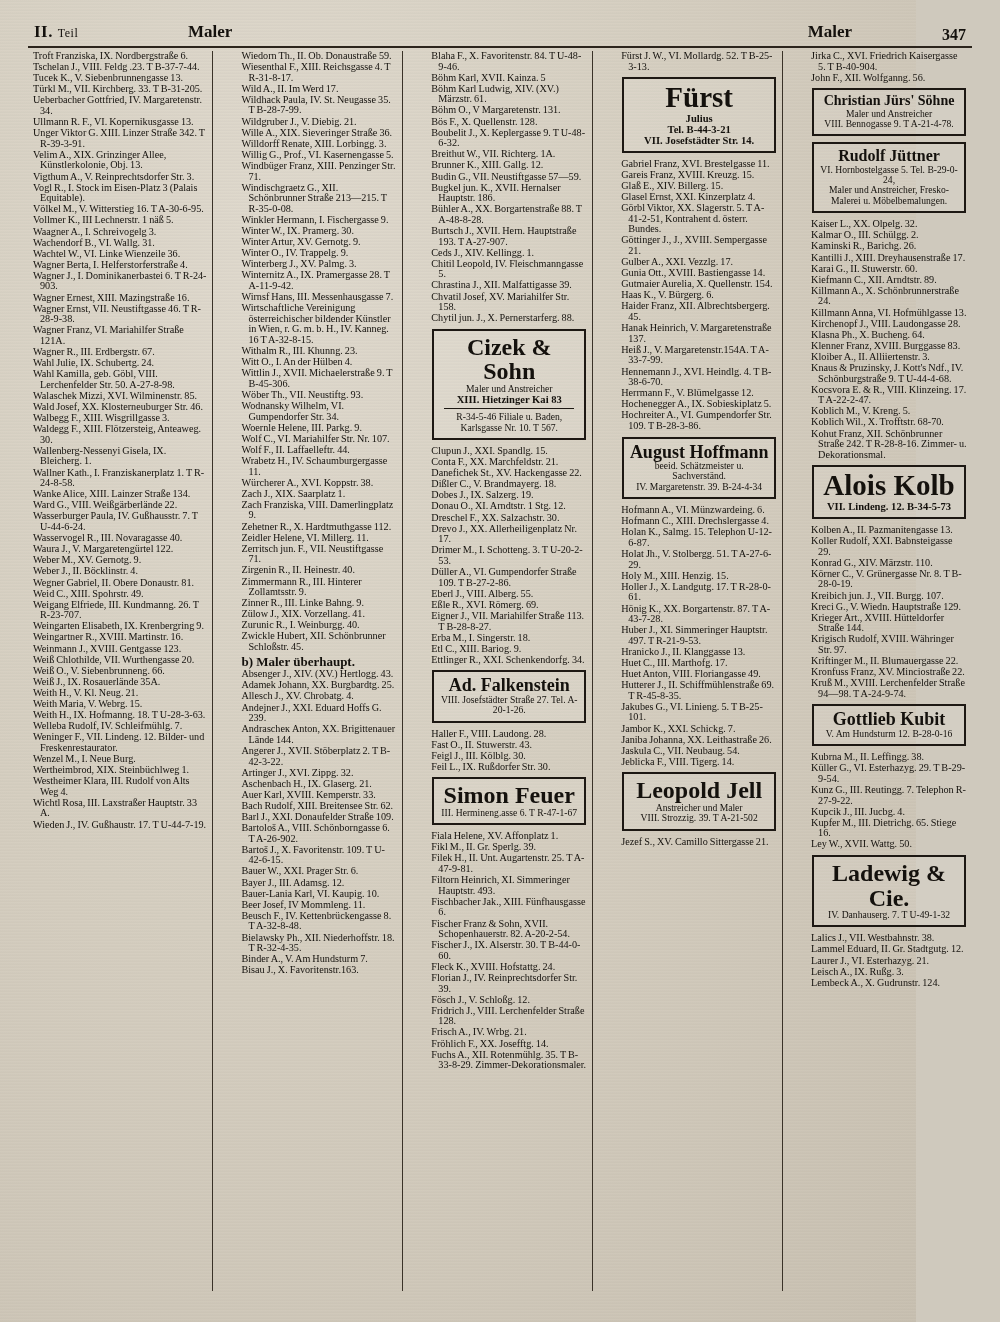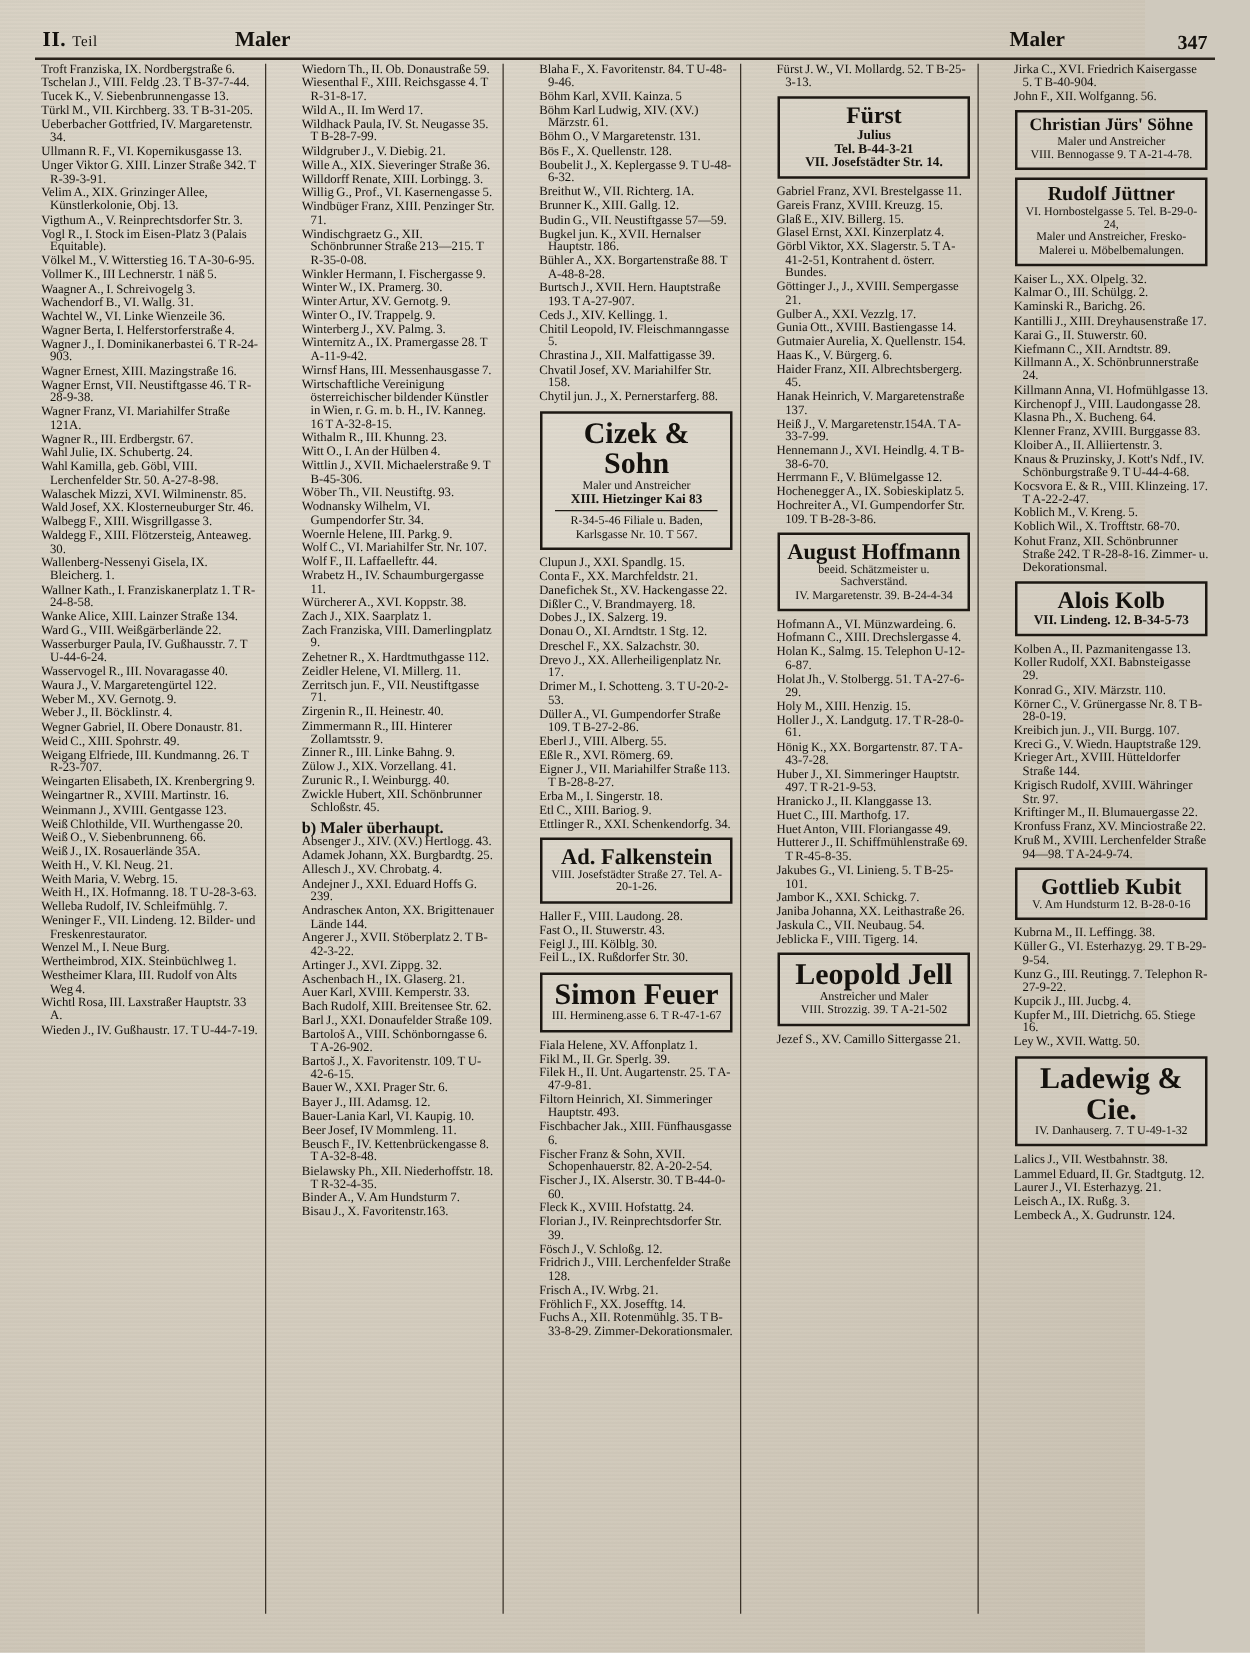--- a/index.html
+++ b/index.html
@@ -93,21 +93,21 @@
     text-align:center;
     background:rgba(255,255,255,0.10);
   }
   .ad .big{
     font-weight:bold;
     letter-spacing:0px;
     line-height:1.02;
   }
   .ad .s{font-size:9.6px;font-weight:normal;line-height:10.4px;display:block;}
   .ad .m{font-size:10.6px;font-weight:bold;line-height:11px;display:block;}
-  .sz24{font-size:19px;}
+  .sz24{font-size:29px;}
   .sz21{font-size:24px;}
   .sz19{font-size:18px;}
   .sz17{font-size:16px;}
   .sz15{font-size:14px;margin-top:40px;}
   .hair{height:1px;background:#1d1813;margin:3px 6px;}
 </style>
 </head>
 <body>
 
 <div class="page">

